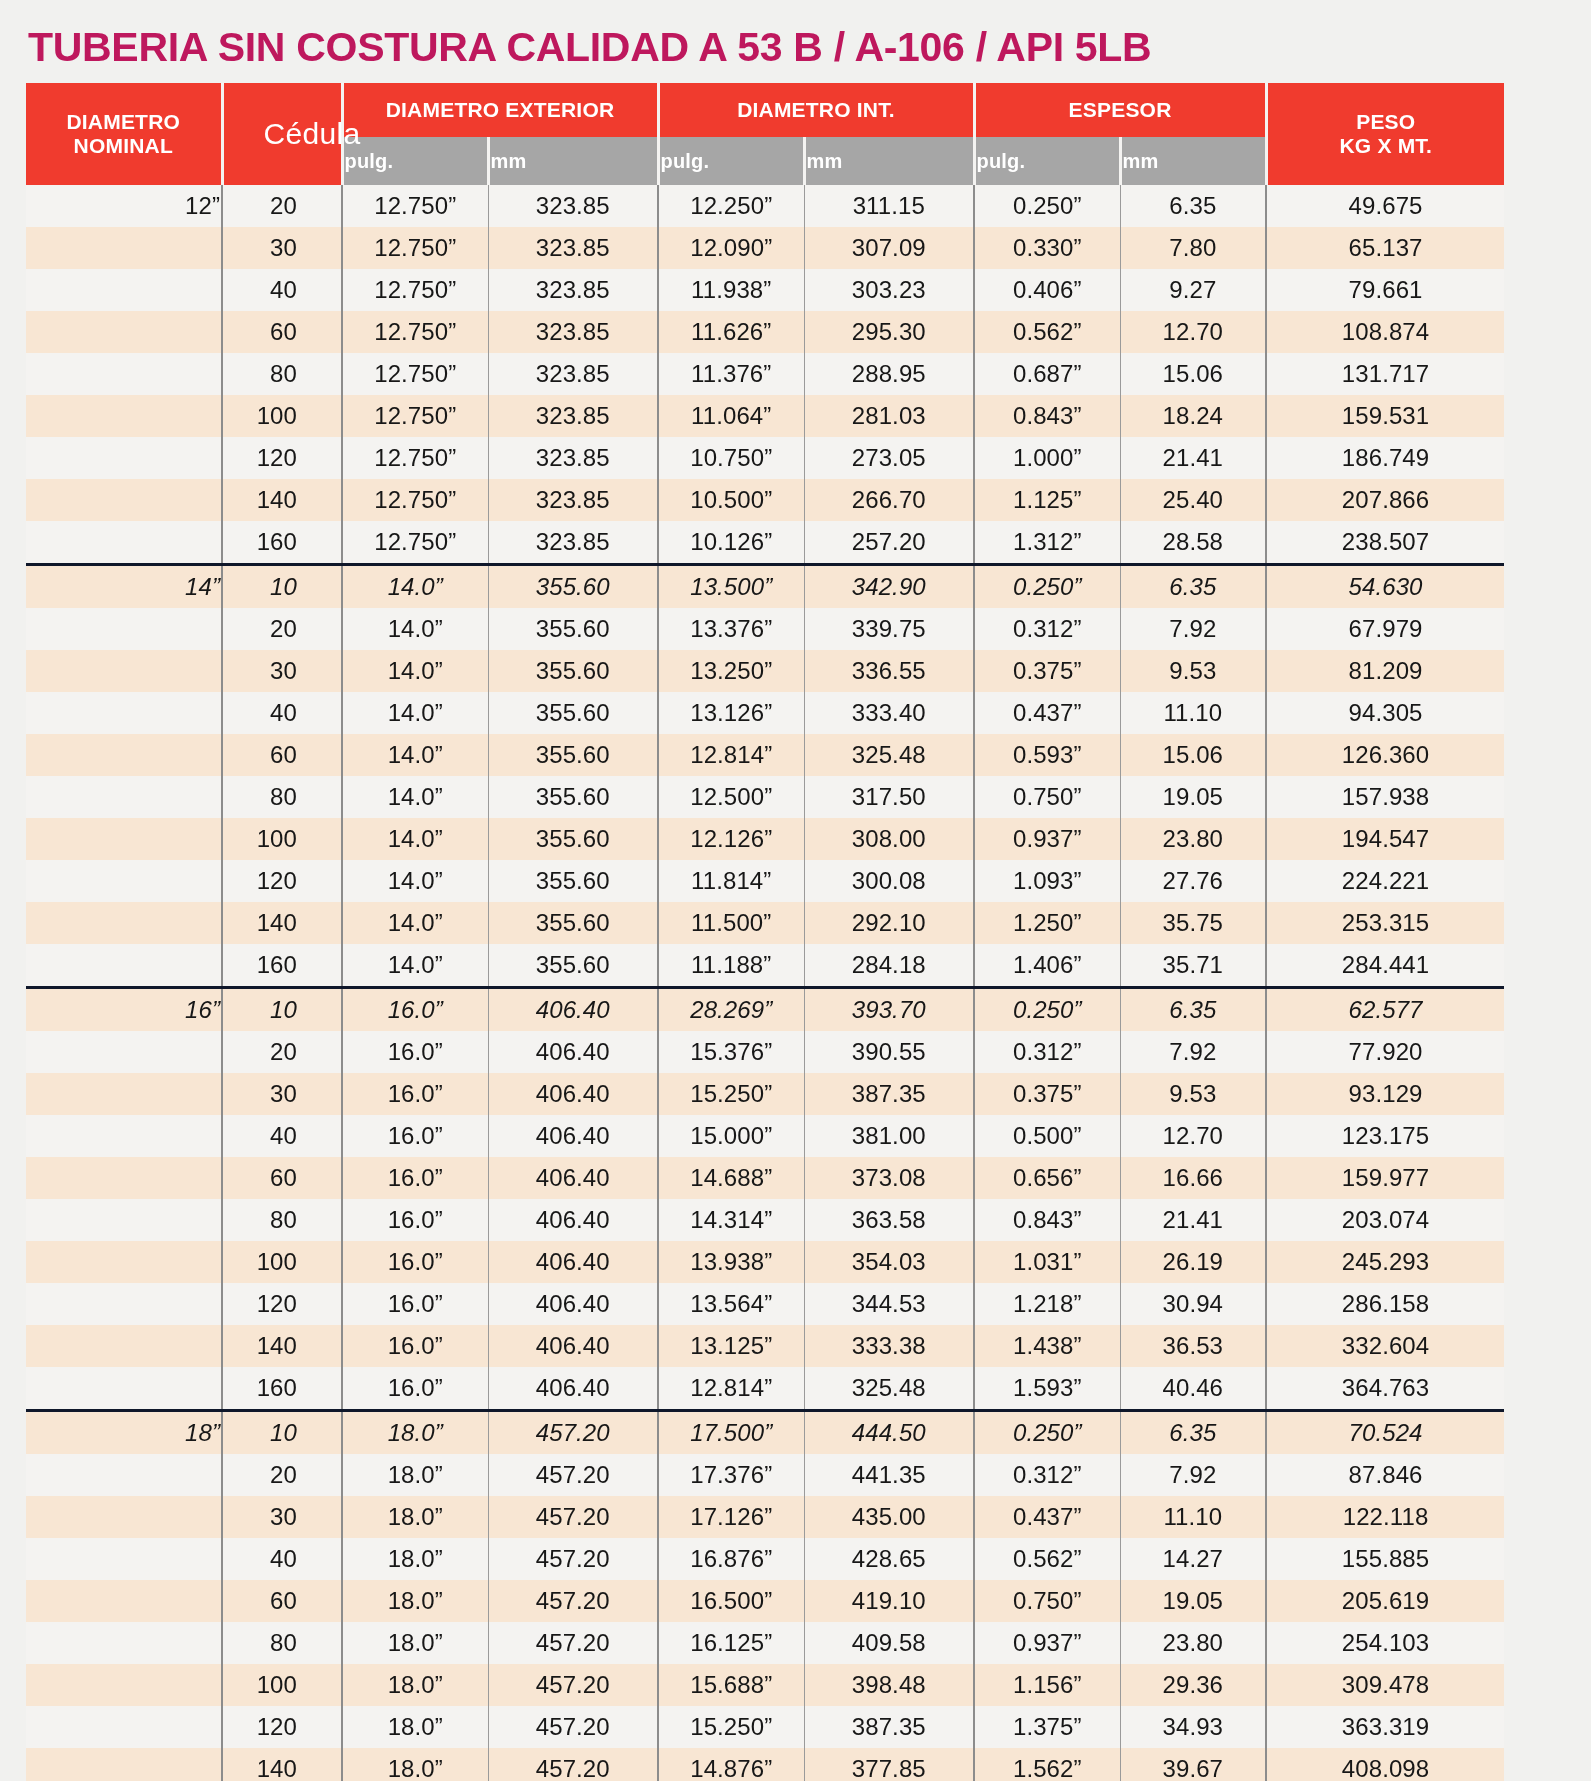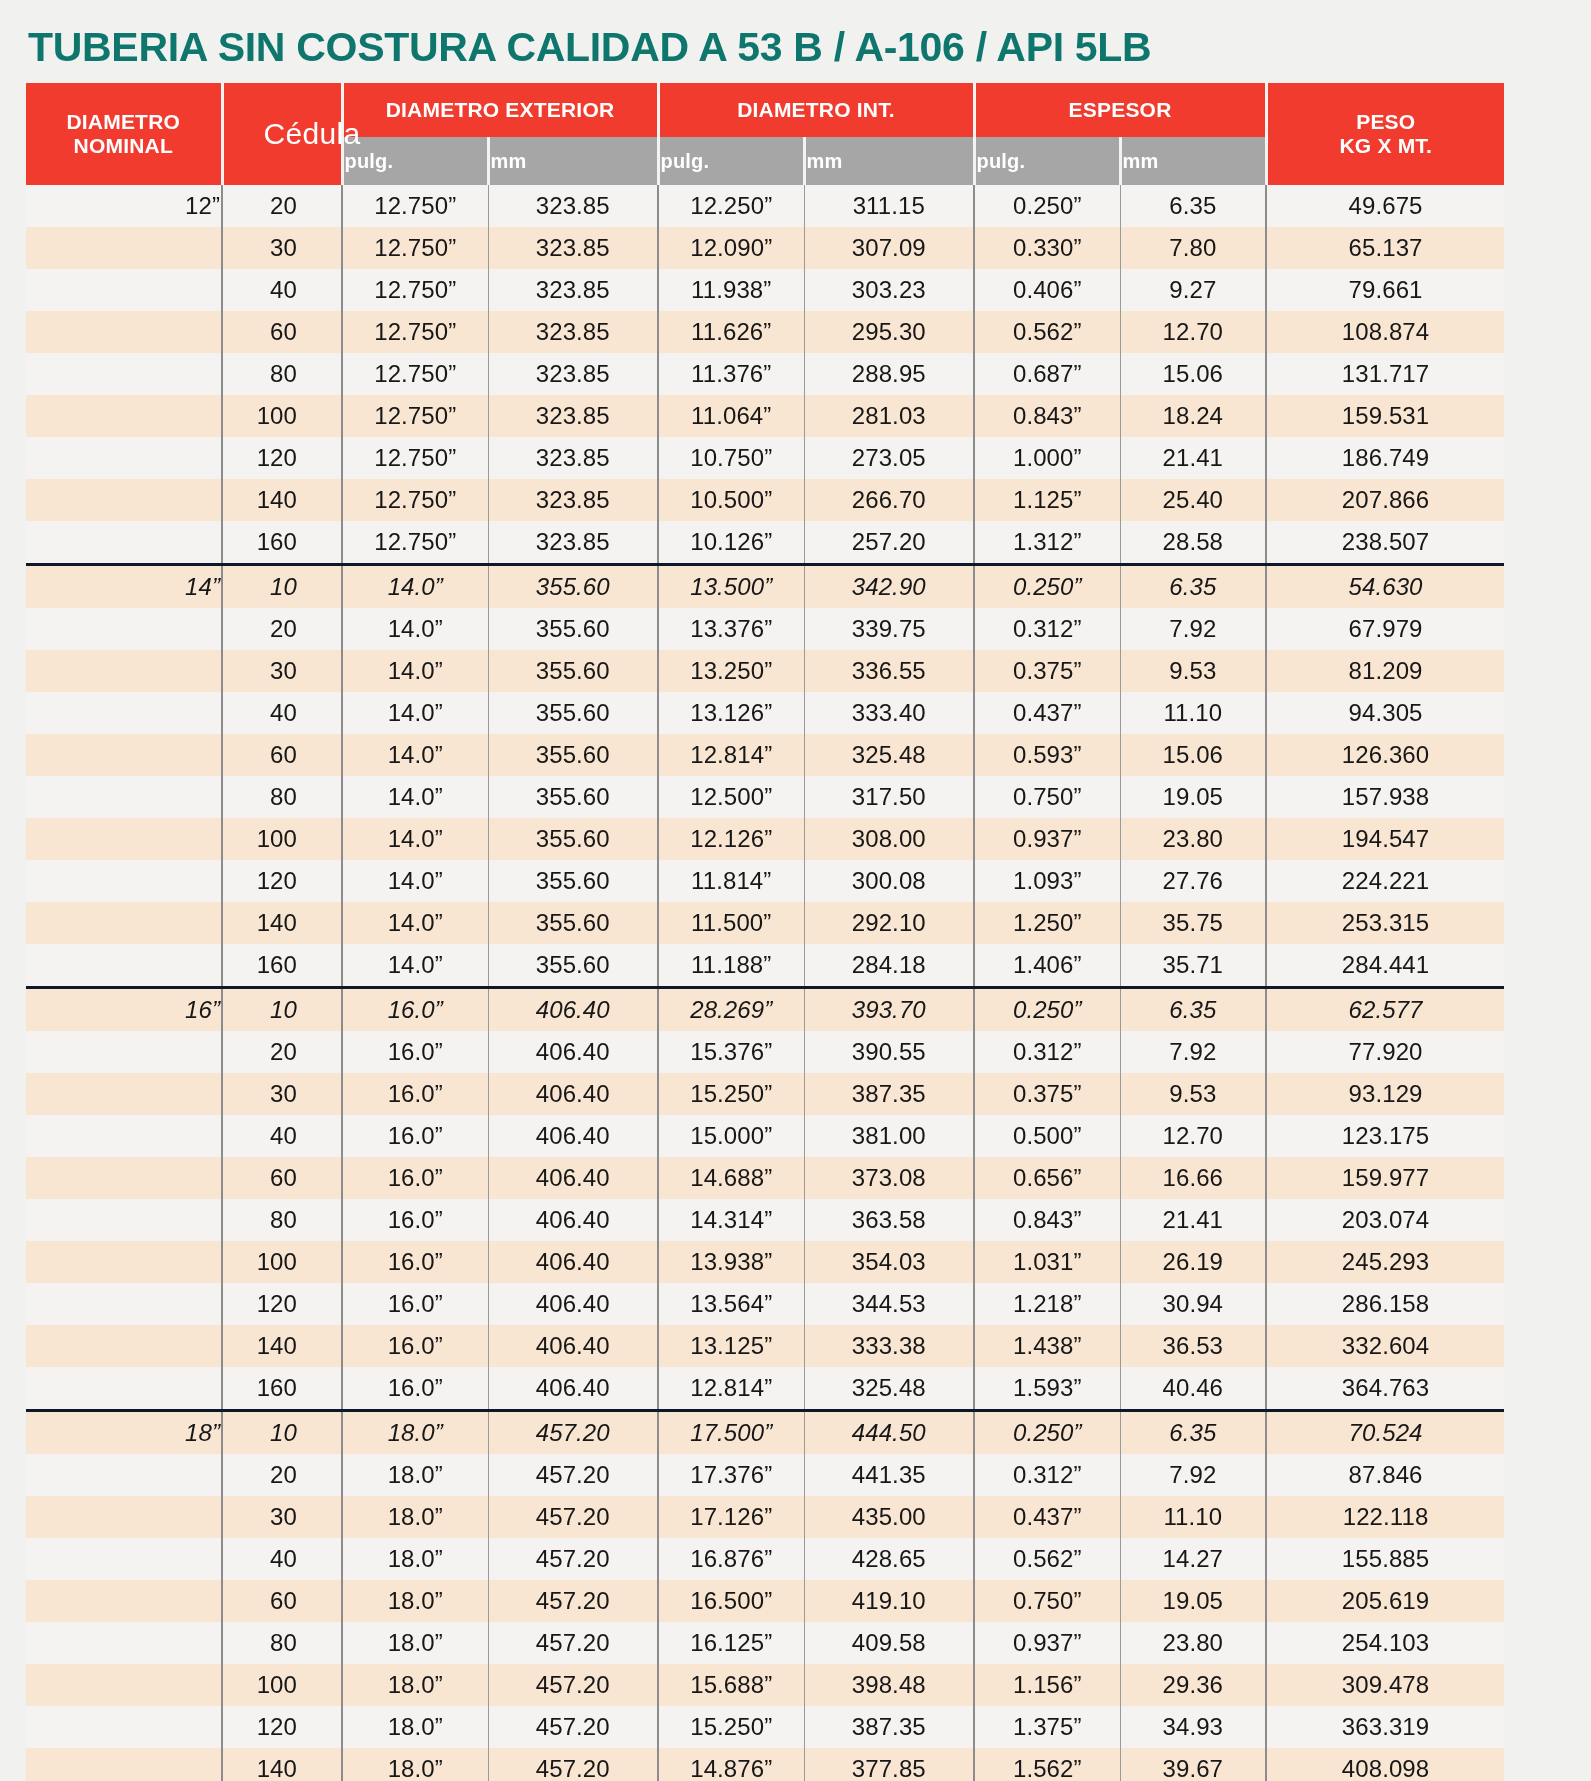--- a/index.html
+++ b/index.html
@@ -20,21 +20,21 @@
     height: 1781px;
     background: #f1f1ef;
     box-sizing: border-box;
     padding: 0;
     position: relative;
   }
 
   #title {
     font-size: 41px;
     font-weight: bold;
-    color: #0f766e;
+    color: #be185d;
     letter-spacing: -0.3px;
     padding: 24px 0 12px 28px;
     white-space: nowrap;
   }
 
   table.pipe {
     border-collapse: collapse;
     table-layout: fixed;
     width: 1478px;
     margin-left: 26px;

